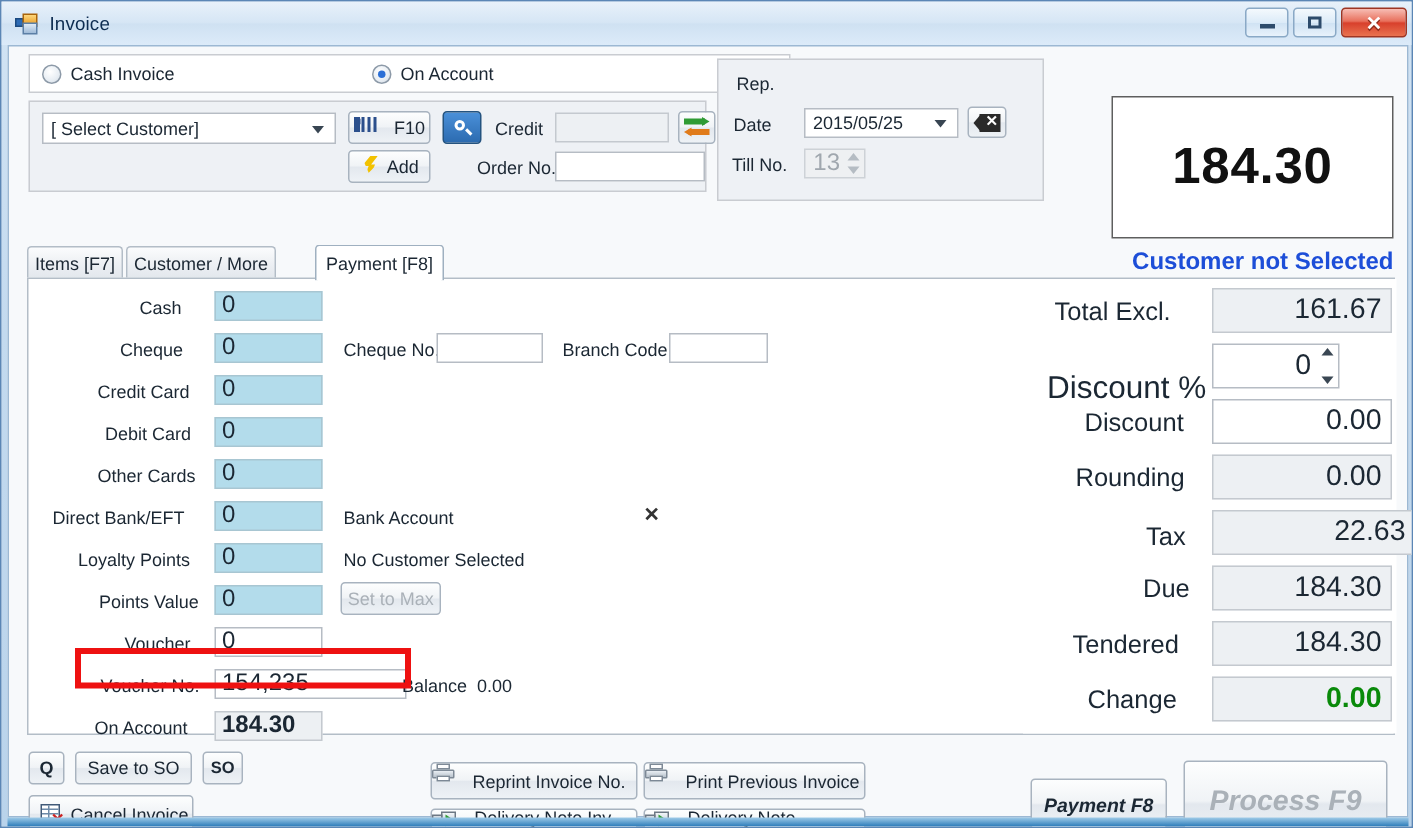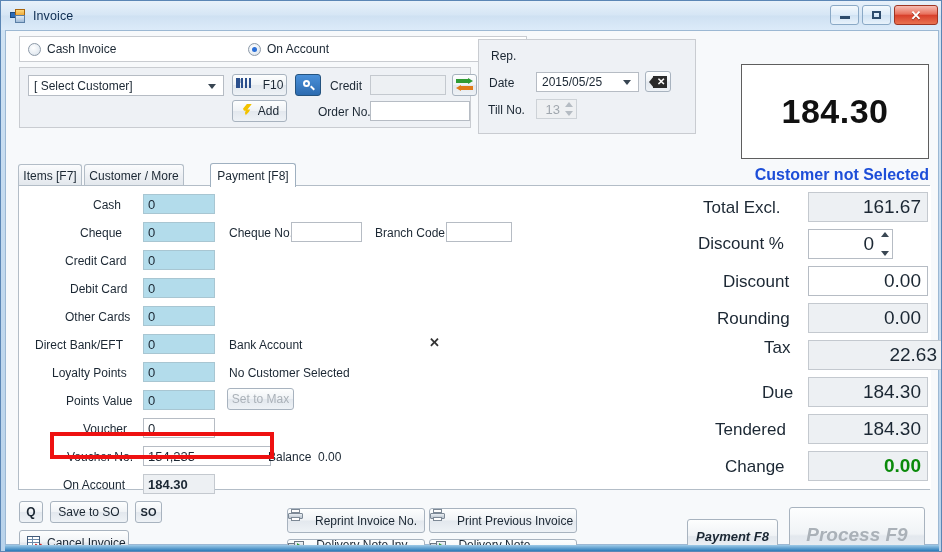--- a/index.html
+++ b/index.html
@@ -69,21 +69,21 @@
 
   
   .group {
     position: absolute;
     background: #eef1f5;
     border: 1px solid #c9ccd1;
   }
   .lbl { position: absolute; font-size: 12px; color: #1b2733; white-space: nowrap; }
   .fld {
     position: absolute; background: #ffffff; border: 1px solid #b6bcc4;
-    font-size: 13px; color: #1b2733; display:flex; align-items:center;
+    font-size: 16px; color: #1b2733; display:flex; align-items:center;
     padding: 0 4px;
   }
   .fld.blue { background: #b3dceb; border-color: #a8c6d2; }
   .fld.ro   { background: #edf0f3; border-color: #c4c9cf; }
   .fld.right { justify-content: flex-end; padding-right: 6px; }
   .fld.dis { background: #eef0f2; border-color: #cdd2d7; color: #a0a7ae; }
 
   .combo {
     position: absolute; background: #fff; border: 1px solid #b6bcc4;
     font-size: 12px; color:#1b2733; display:flex; align-items:center;
@@ -425,40 +425,40 @@
       <div class="btn dis" style="left:208px; top:202px; width:67px; height:22px;">
         <span>Set to Max</span>
       </div>
 
       <div class="right-pane">
         <div class="lbl" style="left:21px; top:12px; font-size:17px;">Total Excl.</div>
         <div class="fld ro right" style="left:126px; top:6px; width:120px; height:30px; font-size:19px;">
           <span>161.67</span>
           </div>
 
-        <div class="lbl" style="left:16px; top:48px; font-size:17px;">Discount %</div>
+        <div class="lbl" style="left:16px; top:61px; font-size:21px;">Discount %</div>
         <div class="fld right" style="left:126px; top:43px; width:85px; height:30px; font-size:19px; padding-right:18px;">
           <span>0</span>
           <span class="spin">
               <i class="up"></i>
               <i class="dn"></i>
             </span>
         </div>
 
         <div class="lbl" style="left:41px; top:86px; font-size:17px;">Discount</div>
         <div class="fld right" style="left:126px; top:80px; width:120px; height:30px; font-size:19px;">
           <span>0.00</span>
           </div>
 
         <div class="lbl" style="left:35px; top:123px; font-size:17px;">Rounding</div>
         <div class="fld ro right" style="left:126px; top:117px; width:120px; height:30px; font-size:19px;">
           <span>0.00</span>
           </div>
 
-        <div class="lbl" style="left:82px; top:152px; font-size:17px;text-align:right;">Tax</div>
+        <div class="lbl" style="left:82px; top:162px; font-size:17px;text-align:right;">Tax</div>
         <div class="fld ro right" style="left:126px; top:154px; width:136px; height:30px; font-size:19px;">
           <span>22.63</span>
           </div>
 
         <div class="lbl" style="left:80px; top:197px; font-size:17px;">Due</div>
         <div class="fld ro right" style="left:126px; top:191px; width:120px; height:30px; font-size:19px;">
           <span>184.30</span>
           </div>
 
         <div class="lbl" style="left:33px; top:234px; font-size:17px;">Tendered</div>

